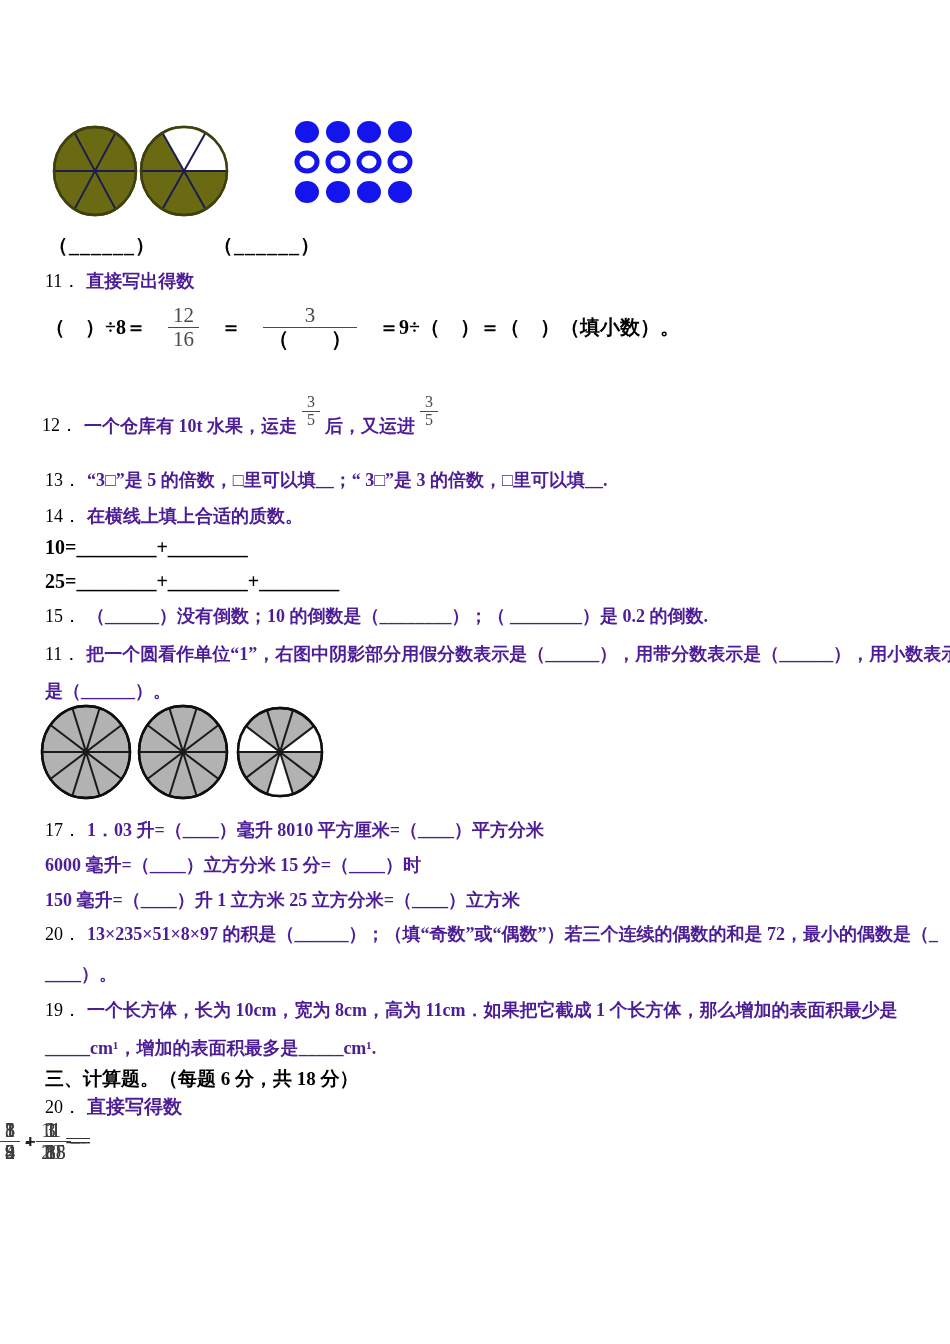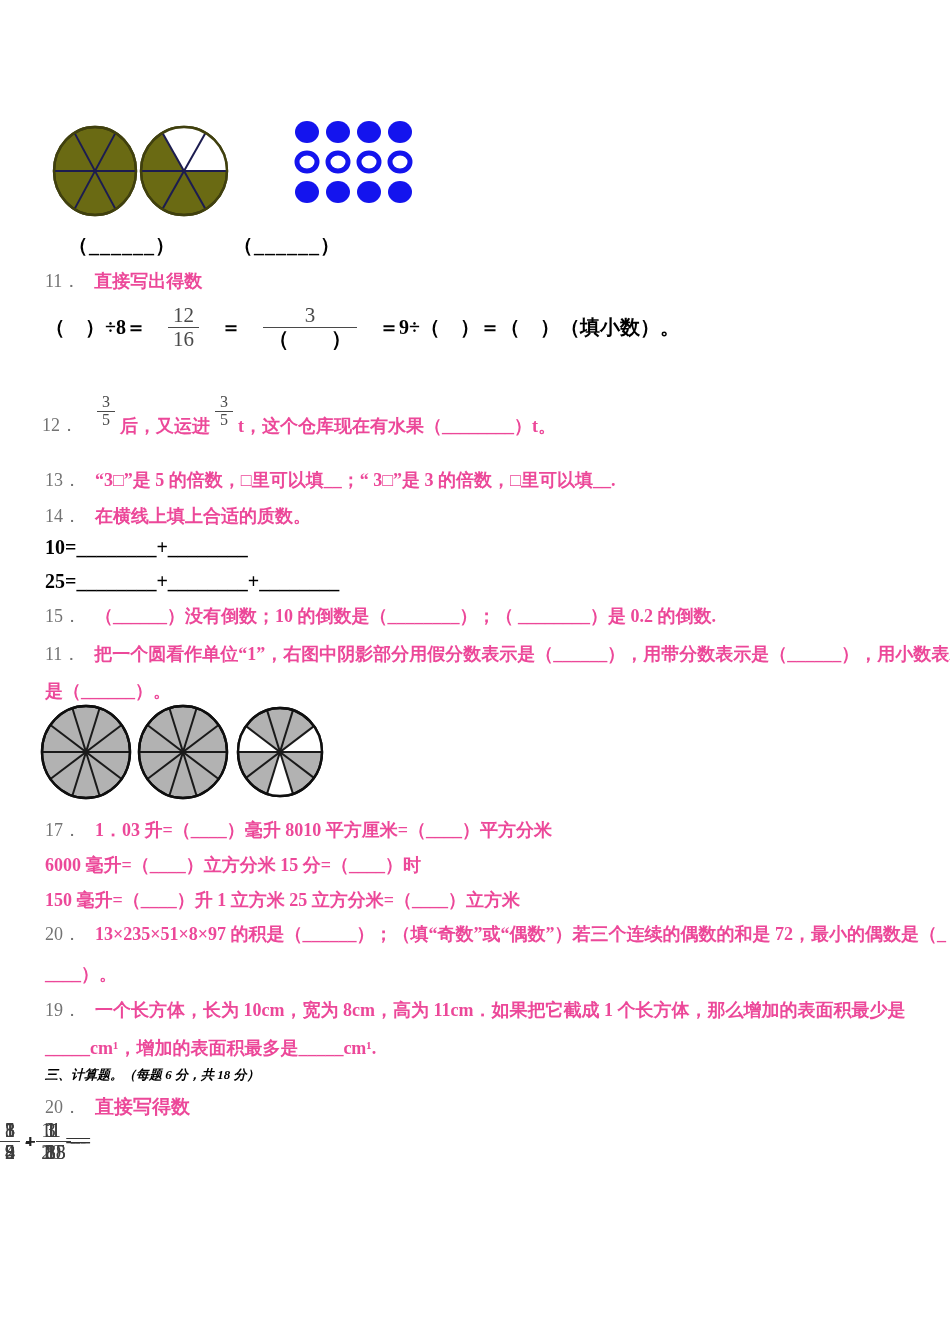--- a/index.html
+++ b/index.html
@@ -2,36 +2,36 @@
 <html><head>
 <meta charset="utf-8">
 <style>
   html,body{margin:0;padding:0;}
   body{
     width:950px;height:1344px;background:#ffffff;position:relative;
     font-family:"Liberation Serif","DejaVu Serif",serif;color:#000;overflow:hidden;
   }
   .abs{position:absolute;white-space:nowrap;}
   .qline{font-size:18px;}
-  .qnum{font-weight:normal;color:#737373;margin-right:14px;}
-  .qtext{font-weight:bold;color:#ec4899;}
+  .qnum{font-weight:normal;color:#000000;margin-right:6px;}
+  .qtext{font-weight:bold;color:#4c1d95;}
   
   .frac{display:inline-block;text-align:center;line-height:1.05;vertical-align:middle;}
   .frac .fn{display:block;padding:0 5px;border-bottom:1.6px solid currentColor;}
   .frac .fd{display:block;padding:0 5px;}
   .gray{color:#4a4a4a;}
   .exprrow{display:flex;align-items:center;font-size:20px;}
   .exprrow .b{font-weight:bold;color:#000;}
   .exprrow .frac{font-size:21px;margin:0 22px;}
   .fd-black{color:#000;font-weight:bold;}
   .q12row{display:flex;align-items:flex-end;font-size:18px;}
   .q12row .sfrac{font-size:16px;color:#4a4a4a;margin:0 5px 9px 5px;font-weight:normal;}
   .eqbold{font-size:20px;font-weight:bold;}
-  .blankparen{font-size:20px;font-weight:bold;letter-spacing:1px;margin-left:20px;}
-  .sec-head{font-size:13px;font-weight:bold;font-style:italic;}
+  .blankparen{font-size:20px;font-weight:bold;letter-spacing:1px;}
+  .sec-head{font-size:19px;font-weight:bold;}
   
   .prob{position:absolute;top:1120px;display:flex;align-items:center;color:#3e3e3e;}
   .prob .frac{font-size:20px;}
   .prob .op{font-weight:bold;color:#222;margin:0 5px;font-size:19px;}
   .prob .eqs{margin-left:9px;font-size:20px;color:#333;}
   .prob:nth-of-type(1){left:45px;}
   .prob:nth-of-type(2){left:148px;}
   .prob:nth-of-type(3){left:250px;}
   .prob:nth-of-type(4){left:383px;}
   .prob:nth-of-type(5){left:535px;}
@@ -86,30 +86,30 @@
   <span class="b">＝</span>
   <span class="frac gray">
       <span class="fn">3</span>
       <span class="fd fd-black">（　　）</span>
     </span>
   <span class="b">＝9÷（　）＝（　）（填小数）。</span>
 </div>
 
 <div class="abs q12row" style="left:42px;top:388px;height:50px;">
   <span class="qnum" style="margin-bottom:1px;">12．</span>
+  <span class="qtext">一个仓库有 10t 水果，运走</span>
   <span class="frac sfrac">
       <span class="fn">3</span>
       <span class="fd">5</span>
     </span>
   <span class="qtext">后，又运进</span>
   <span class="frac sfrac">
       <span class="fn">3</span>
       <span class="fd">5</span>
     </span>
-  <span class="qtext">t，这个仓库现在有水果（________）t。</span>
 </div>
 
 <div class="abs qline" style="left:45px;top:468px;">
   <span class="qnum">13．</span><span class="qtext">“3□”是 5 的倍数，□里可以填__；“ 3□”是 3 的倍数，□里可以填__.</span>
 </div>
 
 <div class="abs qline" style="left:45px;top:504px;">
   <span class="qnum">14．</span><span class="qtext">在横线上填上合适的质数。</span>
 </div>
 <div class="abs eqbold" style="left:45px;top:536px;">10=________+________</div>

